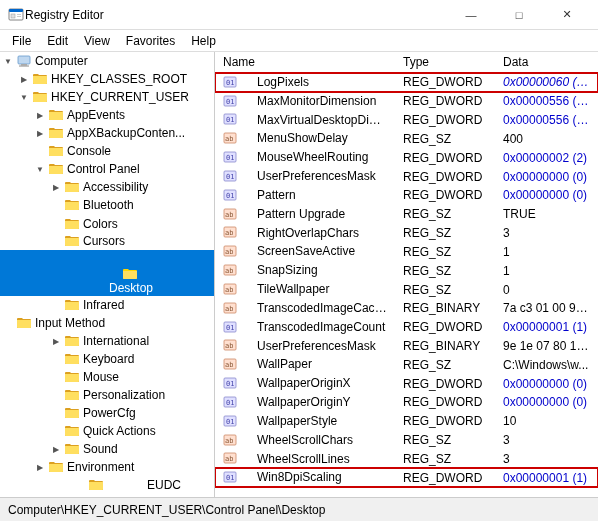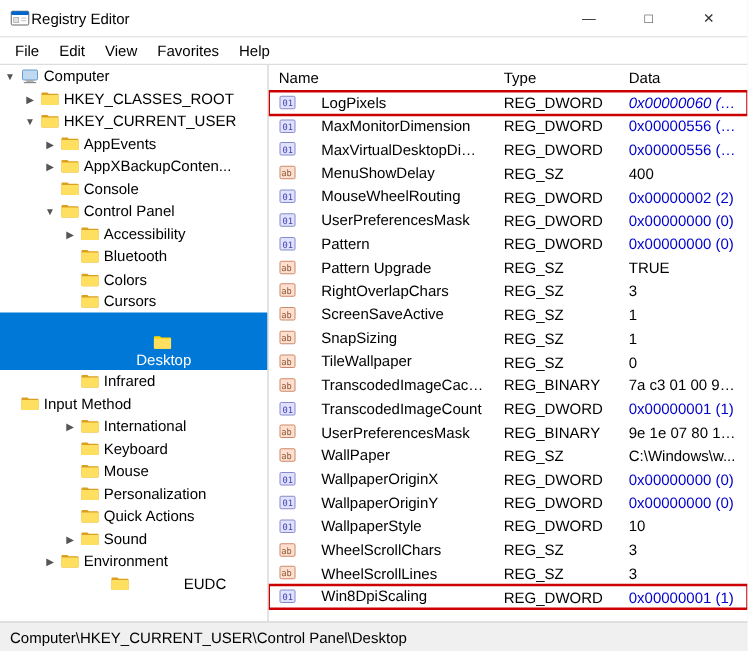--- a/index.html
+++ b/index.html
@@ -375,20 +375,30 @@
           <span>Personalization</span>
         </div>
         <div class="tree-item" style="padding-left: 48px;">
           <span class="expander" style="font-size: 8px; color: rgb(85, 85, 85);"></span>
           <span class="folder-icon">
             <svg class="folder-svg" viewBox="0 0 14 12" xmlns="http://www.w3.org/2000/svg">
     <path d="M0 2 Q0 1 1 1 L5 1 L6 2 L13 2 Q14 2 14 3 L14 10 Q14 11 13 11 L1 11 Q0 11 0 10 Z" fill="#dca020"></path>
     <path d="M0 3 L14 3 L14 10 Q14 11 13 11 L1 11 Q0 11 0 10 Z" fill="#ffdf60"></path>
   </svg>
           </span>
+          <span>PowerCfg</span>
+        </div>
+        <div class="tree-item" style="padding-left: 48px;">
+          <span class="expander" style="font-size: 8px; color: rgb(85, 85, 85);"></span>
+          <span class="folder-icon">
+            <svg class="folder-svg" viewBox="0 0 14 12" xmlns="http://www.w3.org/2000/svg">
+    <path d="M0 2 Q0 1 1 1 L5 1 L6 2 L13 2 Q14 2 14 3 L14 10 Q14 11 13 11 L1 11 Q0 11 0 10 Z" fill="#dca020"></path>
+    <path d="M0 3 L14 3 L14 10 Q14 11 13 11 L1 11 Q0 11 0 10 Z" fill="#ffdf60"></path>
+  </svg>
+          </span>
           <span>Quick Actions</span>
         </div>
         <div class="tree-item" style="padding-left: 48px;">
           <span class="expander" style="font-size: 8px; color: rgb(85, 85, 85);">▶</span>
           <span class="folder-icon">
             <svg class="folder-svg" viewBox="0 0 14 12" xmlns="http://www.w3.org/2000/svg">
     <path d="M0 2 Q0 1 1 1 L5 1 L6 2 L13 2 Q14 2 14 3 L14 10 Q14 11 13 11 L1 11 Q0 11 0 10 Z" fill="#dca020"></path>
     <path d="M0 3 L14 3 L14 10 Q14 11 13 11 L1 11 Q0 11 0 10 Z" fill="#ffdf60"></path>
   </svg>
           </span>

